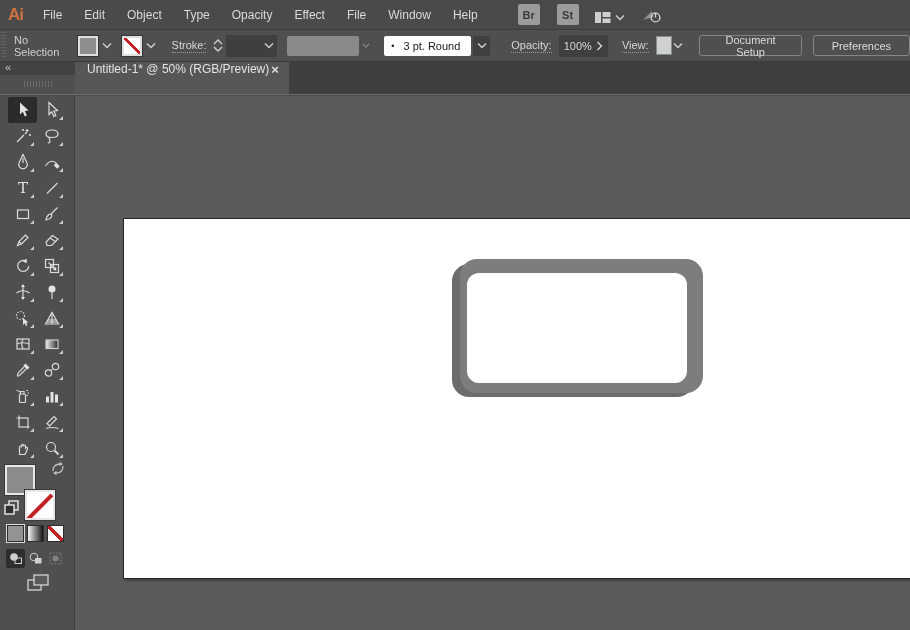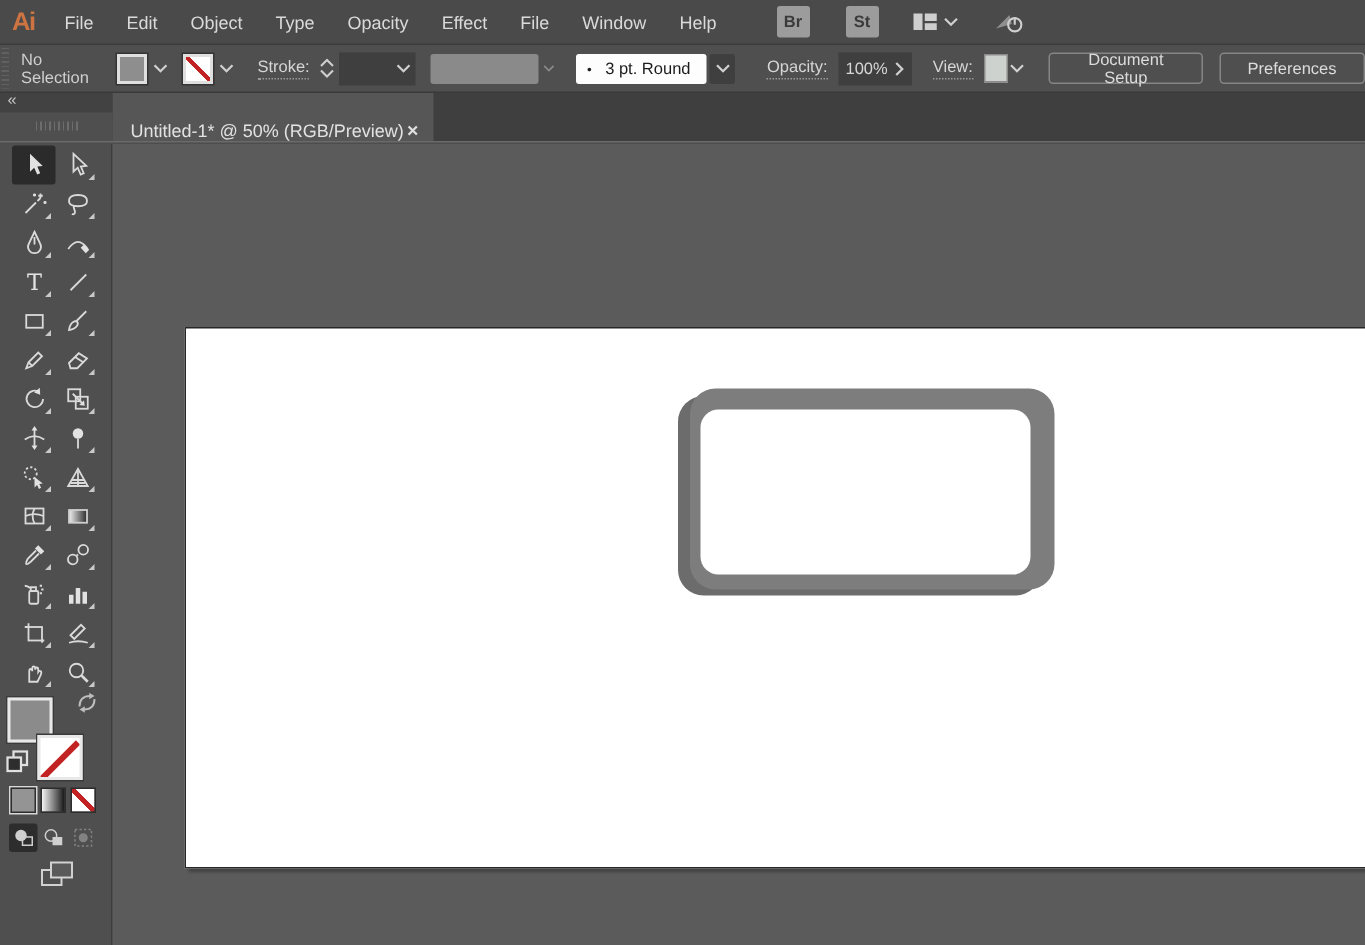--- a/index.html
+++ b/index.html
@@ -5,21 +5,21 @@
   * { box-sizing: border-box; margin: 0; padding: 0; }
   html,body { width:910px; height:630px; overflow:hidden; }
   body { font-family:"Liberation Sans", sans-serif; background:#4d4d4d; }
   .app { position:relative; width:910px; height:630px; }
 
   
   .menubar { position:absolute; top:0; left:0; right:0; height:30px; background:#4a4a4a;
              border-bottom:1px solid #3c3c3c; display:flex; align-items:center; }
   .logo { color:#cd7442; font-weight:bold; font-size:17px; margin:0 9px 0 8px; letter-spacing:-1px; }
   .menu-item { color:#dadada; font-size:12px; padding:0 11px; height:30px; line-height:30px; cursor:default; }
-  .mb-right { display:flex; align-items:center; margin-left:12px;gap:7px; }
+  .mb-right { display:flex; align-items:flex-end; margin-left:12px; }
   .sq-btn { width:22px; height:21px; background:#9c9c9c; color:#3b3b3b; font-size:11px; font-weight:bold;
             border-radius:2px; display:flex; align-items:center; justify-content:center; margin-left:17px; }
   .ws-switcher { display:flex; align-items:center; margin-left:15px; }
   .icon-svg { display:block; }
   .chev-svg { display:block; margin-left:4px; }
   .gpu-wrap { margin-left:16px; display:flex; align-items:center; }
 
   
   .controlbar { position:absolute; top:30px; left:0; right:0; height:32px; background:#4f4f4f;
                 border-bottom:1px solid #3a3a3a; display:flex; align-items:center; font-size:11px; color:#d6d6d6; }
@@ -49,21 +49,21 @@
   .btn { height:21px; padding:0 18px; border:1px solid #858585; border-radius:3px; display:flex;
          align-items:center; color:#dcdcdc; font-size:11px; margin-left:11px; background:transparent; }
   .btn.first { margin-left:16px; }
 
   
   .tabstrip { position:absolute; top:62px; left:0; right:0; height:32px; background:#3f3f3f; display:flex; }
   .dock-header { width:75px; background:#4f4f4f; position:relative; }
   .dock-top { height:13px; background:#424242; color:#c8c8c8; font-size:11px; line-height:11px; padding-left:5px; }
   .dock-grip { width:28px; height:6px; margin:6px auto 0;
                background:repeating-linear-gradient(to right,#6d6d6d 0 1px,transparent 1px 3px); }
-  .tab { width:214px; background:#565656; display:flex; align-items:flex-end; color:#e2e2e2;
+  .tab { width:214px; background:#565656; display:flex; align-items:flex-start; color:#e2e2e2;
          font-size:12px; padding:0 9px 0 12px; }
   .tab-title { flex:1; white-space:nowrap; }
   .tab-close { color:#e0e0e0; font-size:13px; font-weight:bold; padding:0 2px; }
 
   
   .main { position:absolute; top:94px; left:0; right:0; bottom:0; border-top:1px solid #6a6a6a; }
 
   
   .toolbar { position:absolute; left:0; top:1px; bottom:0; width:75px; background:#4f4f4f;
              border-right:1px solid #3d3d3d; }

